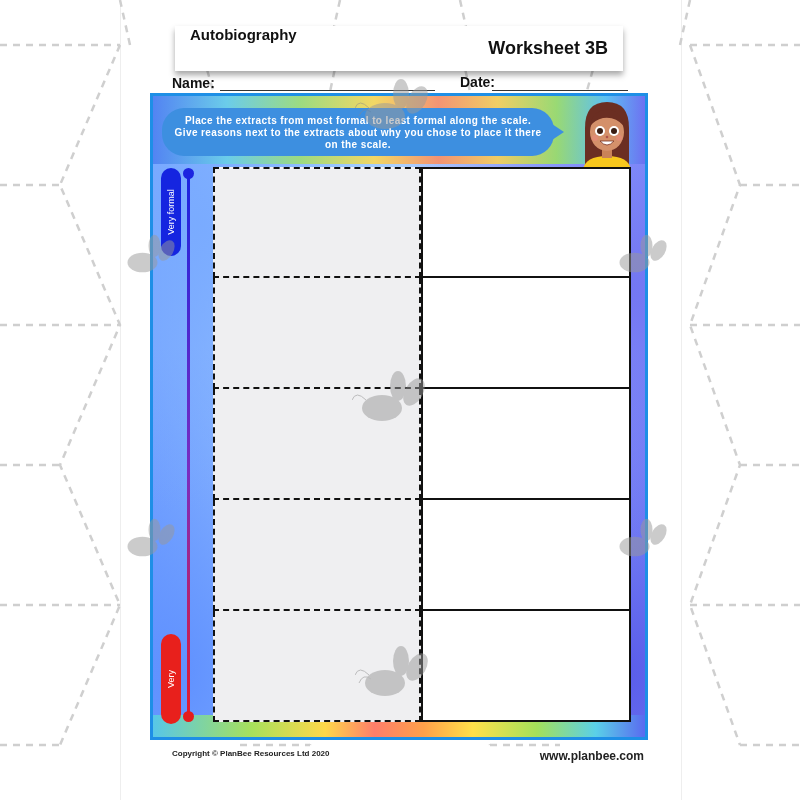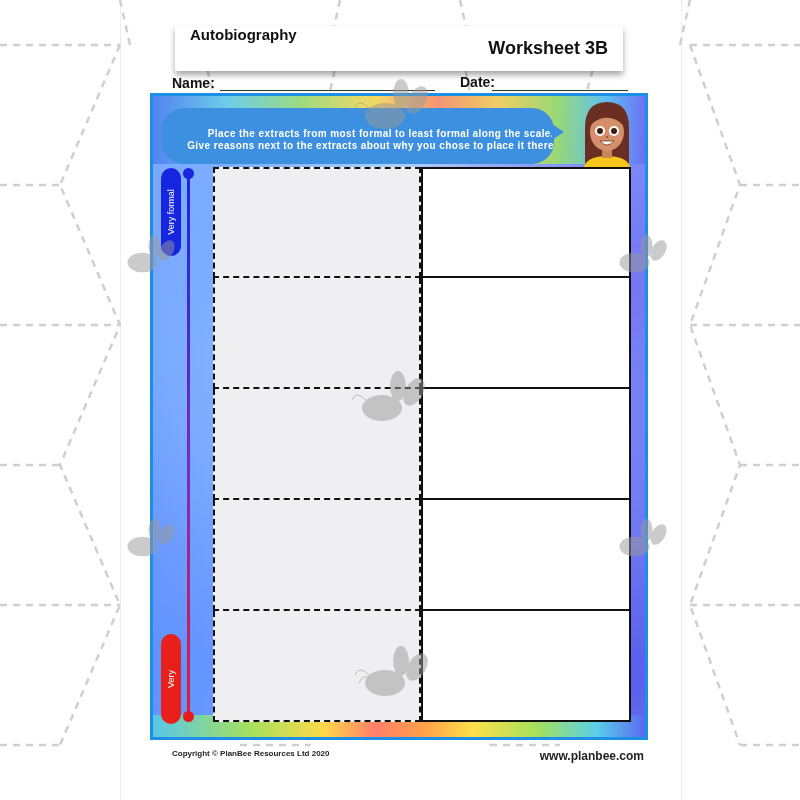--- a/index.html
+++ b/index.html
@@ -19,21 +19,21 @@
       radial-gradient(ellipse at 10% 20%, rgba(120,170,255,0.9), rgba(255,255,255,0) 40%),
       radial-gradient(ellipse at 95% 30%, rgba(110,110,240,0.85), rgba(255,255,255,0) 45%),
       radial-gradient(ellipse at 5% 90%, rgba(90,140,255,0.85), rgba(255,255,255,0) 40%),
       radial-gradient(ellipse at 95% 90%, rgba(80,80,230,0.85), rgba(255,255,255,0) 40%),
       linear-gradient(90deg, #7aa8ff, #bfe5ff 50%, #8a9cff);
   }
   .rainbow-top { position:absolute; left:0; right:0; top:0; height:68px;
     background:linear-gradient(90deg, #4c7df0, #67d1e6 15%, #9fe06a 30%, #ffd84a 45%, #ff8a5b 58%, #ffd24a 70%, #9be35c 82%, #56c8f0 92%, #6a6cf0); opacity:0.85; }
   .rainbow-bottom { position:absolute; left:0; right:0; bottom:0; height:22px;
     background:linear-gradient(90deg, #57c7e8, #a7e05c 20%, #ffd84a 35%, #ff7e6a 45%, #ffa04a 55%, #ffe04a 65%, #a4e05a 78%, #5ad0e8 90%, #5a6af0); }
-  .bubble { position:absolute; left:9px; top:12px; width:392px; height:56px; background:#3d8fe0; border-radius:22px; color:#fff; font-weight:bold; font-size:10px; text-align:right; line-height:12px; padding-top:20px; box-sizing:border-box; letter-spacing:0.4px; }
+  .bubble { position:absolute; left:9px; top:12px; width:392px; height:48px; background:#3d8fe0; border-radius:22px; color:#fff; font-weight:bold; font-size:10px; text-align:center; line-height:12px; padding-top:7px; box-sizing:border-box; letter-spacing:0.4px; }
   .bubble:after { content:""; position:absolute; right:-10px; top:16px; border-left:12px solid #3d8fe0; border-top:8px solid transparent; border-bottom:8px solid transparent; }
   .avatar { position:absolute; left:422px; top:2px; width:64px; height:72px; }
   .scale-formal { position:absolute; left:8px; top:72px; width:20px; height:88px; background:#1525e0; border-radius:10px; }
   .scale-formal span { position:absolute; left:50%; top:50%; transform:translate(-50%,-50%) rotate(-90deg); color:#fff; font-size:9px; white-space:nowrap; }
   .scale-informal { position:absolute; left:8px; top:538px; width:20px; height:90px; background:#e8201c; border-radius:10px; }
   .scale-informal span { position:absolute; left:50%; top:50%; transform:translate(-50%,-50%) rotate(-90deg); color:#fff; font-size:9px; white-space:nowrap; }
   .scale-line { position:absolute; left:34px; top:78px; width:3px; height:540px; background:linear-gradient(180deg, #1c24e0, #7a2cc0 55%, #e41c2c); }
   .dot-top { position:absolute; left:30px; top:72px; width:11px; height:11px; border-radius:50%; background:#1c24e0; }
   .dot-bottom { position:absolute; left:30px; top:615px; width:11px; height:11px; border-radius:50%; background:#e41c1c; }
   .grid { position:absolute; left:60px; top:71px; width:419px; height:556px; }
@@ -80,20 +80,21 @@
   <span class="date-line"></span>
 </div>
 
 <div class="frame">
   <div class="rainbow-top"></div>
   <div class="rainbow-bottom"></div>
 
   <div class="bubble">
     <div>Place the extracts from most formal to least formal along the scale.</div>
     <div>Give reasons next to the extracts about why you chose to place it there</div>
+    <div>on the scale.</div>
   </div>
 
   <svg class="avatar" viewBox="0 0 64 72">
     <path d="M10,70 V30 Q10,4 32,4 Q54,4 54,30 V70 Z" fill="#6b2e22"></path>
     <path d="M8,72 Q10,58 32,58 Q54,58 56,72 Z" fill="#f7c71c"></path>
     <rect x="27" y="48" width="10" height="12" fill="#c98358"></rect>
     <ellipse cx="32" cy="34" rx="17" ry="19" fill="#d4906a"></ellipse>
     <path d="M15,28 Q18,10 36,12 Q46,14 49,28 Q40,18 28,20 Q20,22 15,28 Z" fill="#6b2e22"></path>
     <circle cx="25" cy="33" r="5" fill="#fff"></circle>
       <circle cx="39" cy="33" r="5" fill="#fff"></circle>

